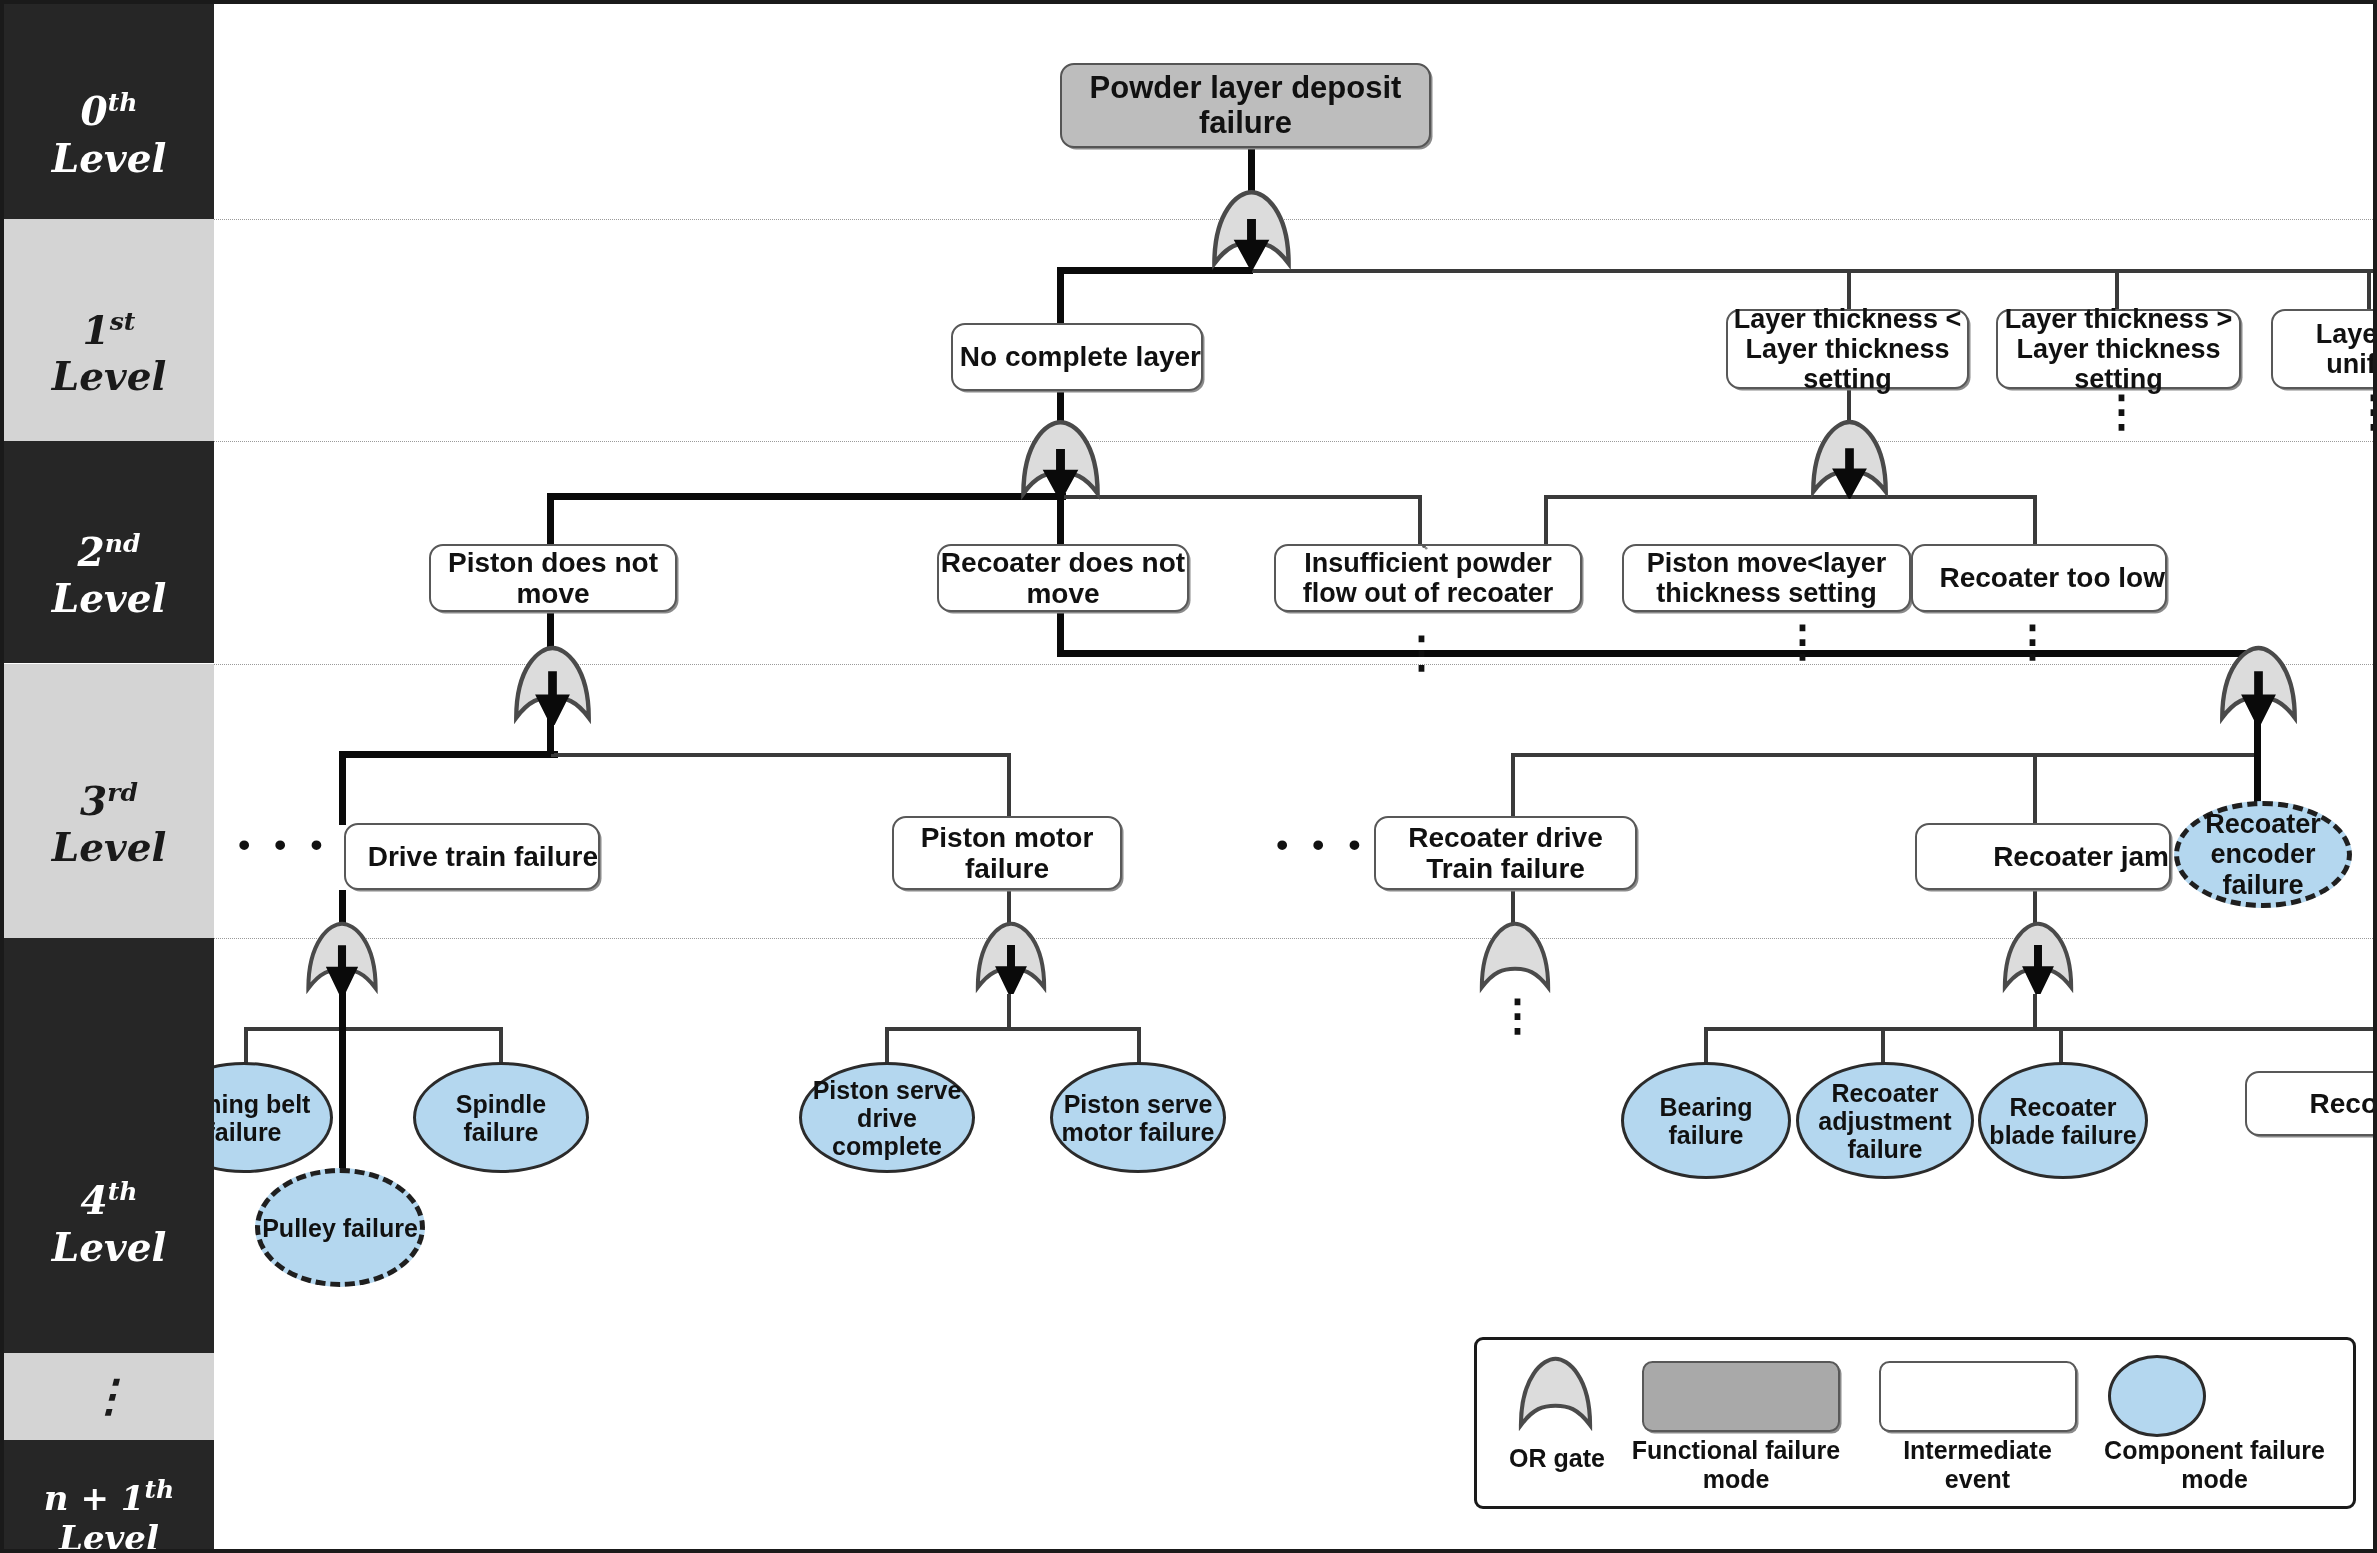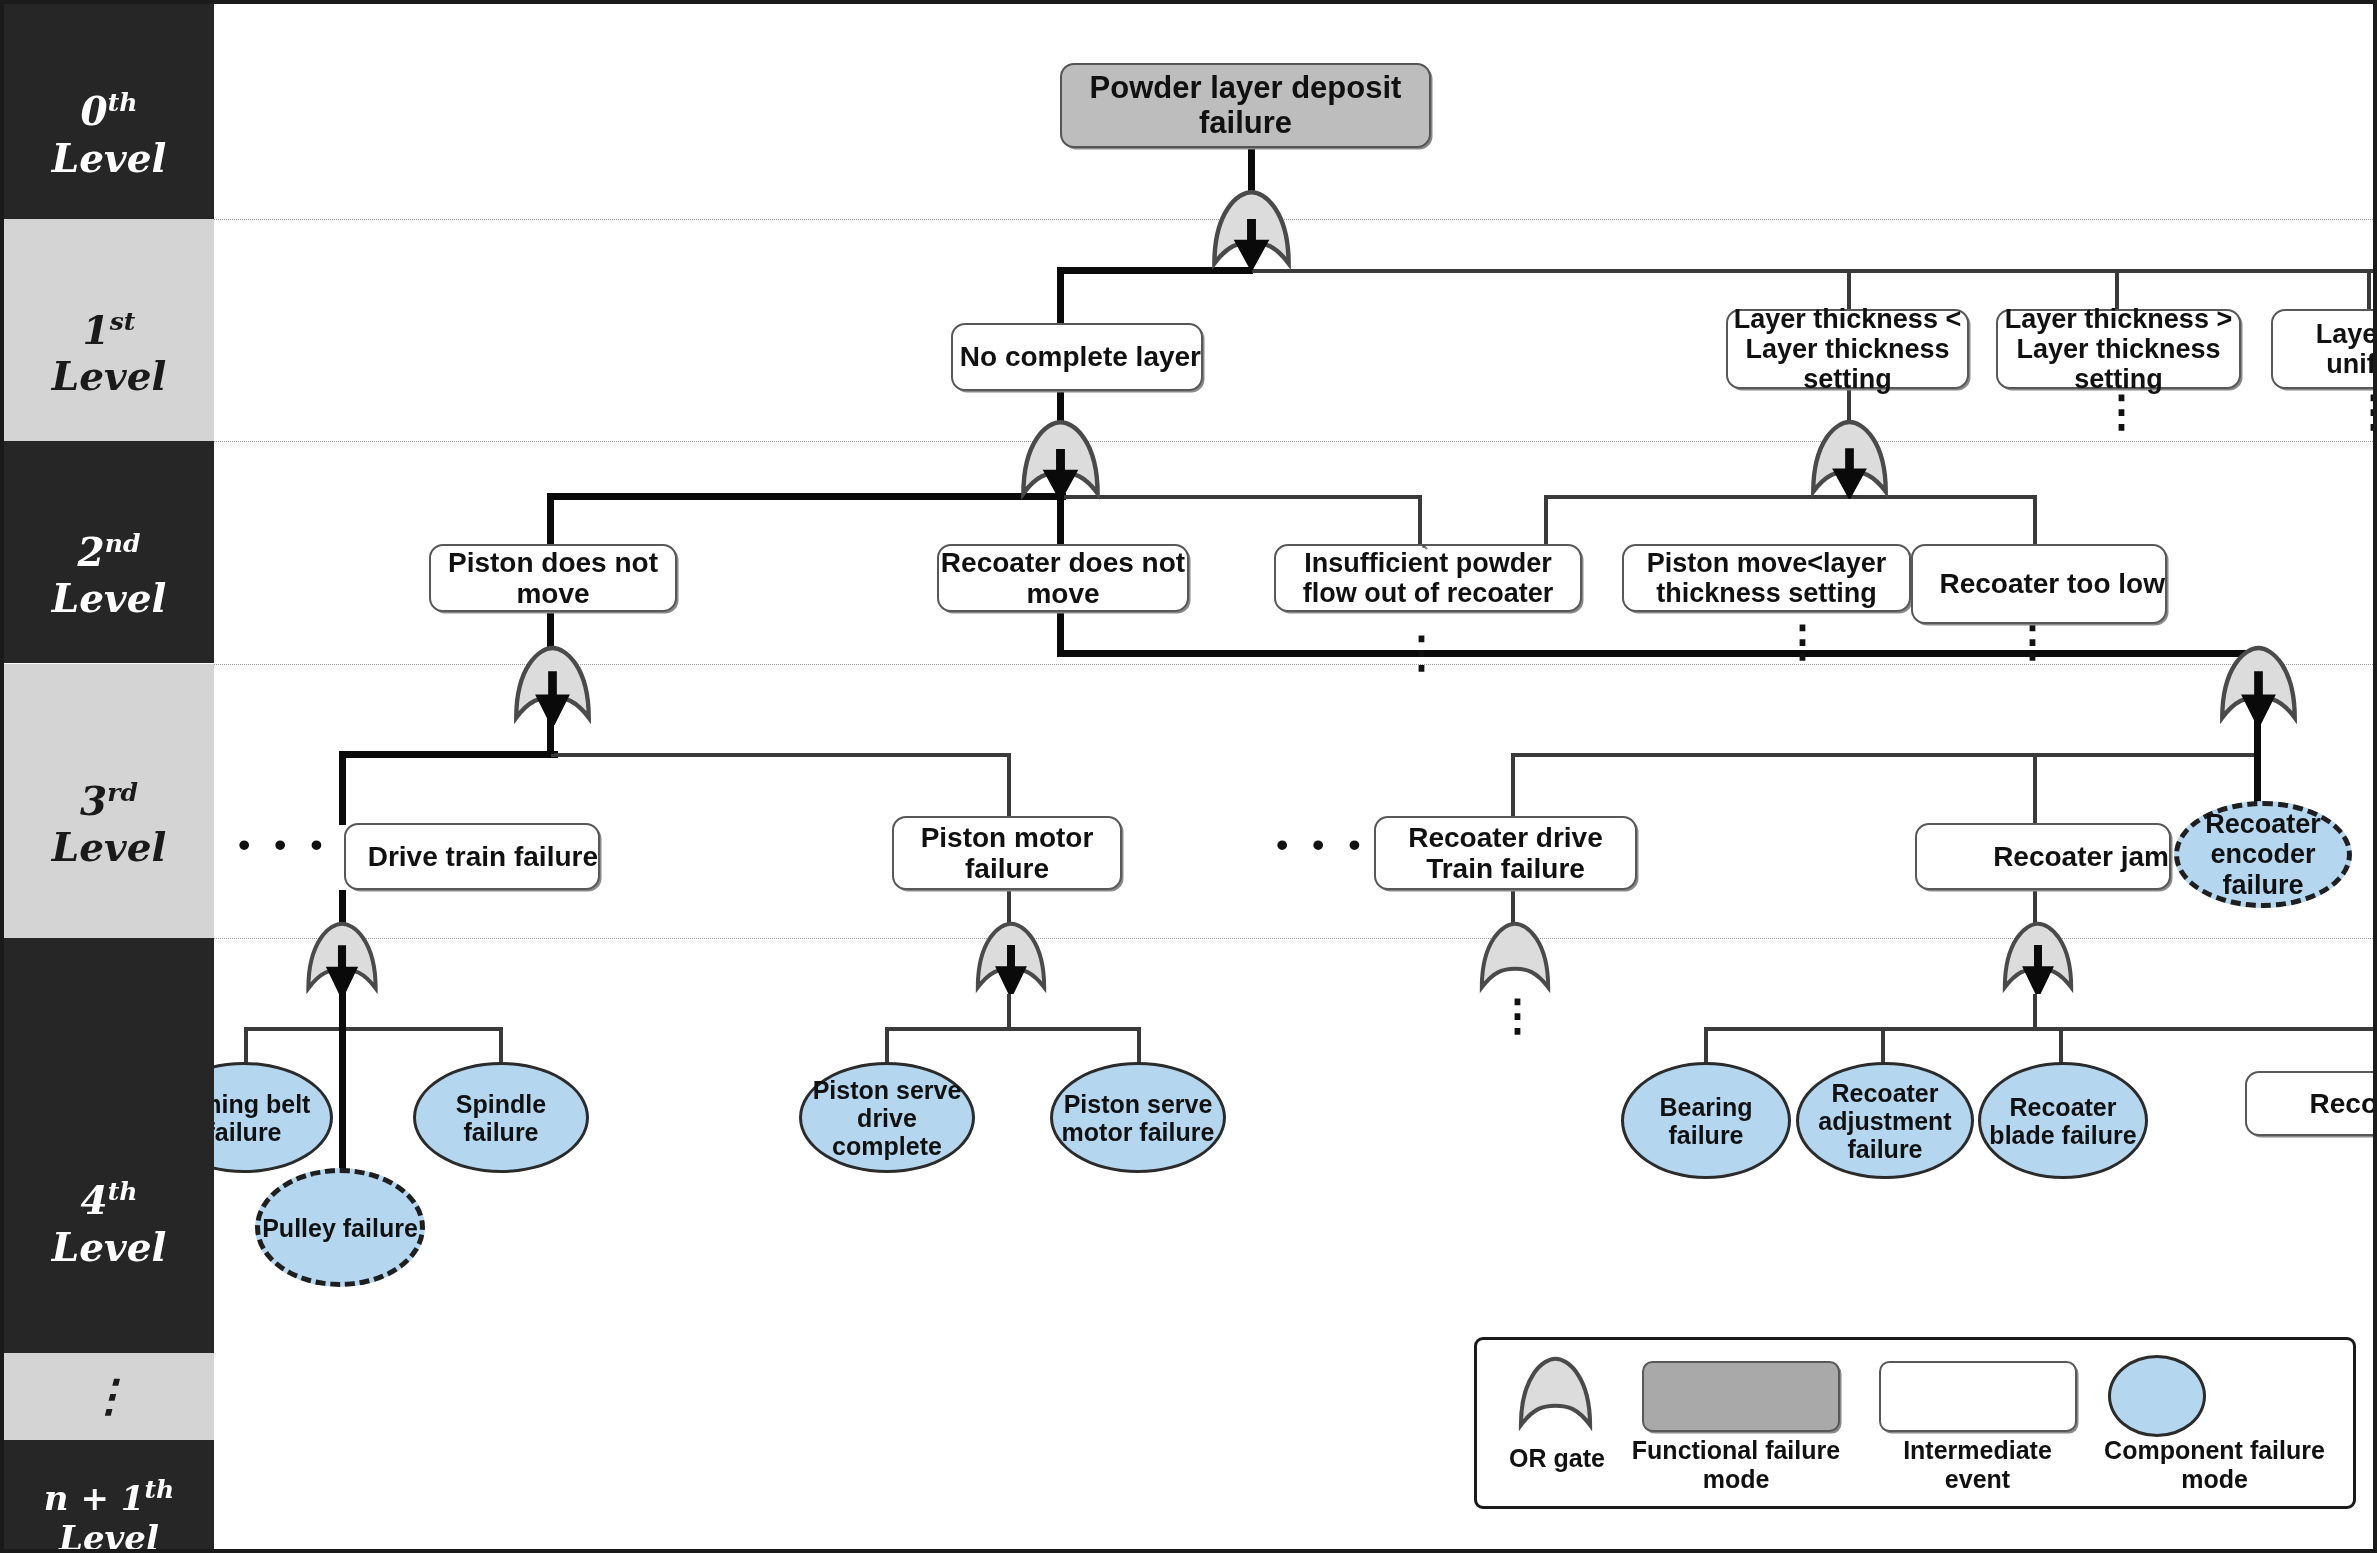--- a/index.html
+++ b/index.html
@@ -148,21 +148,21 @@
     <div class="ln" style="left:1330px;top:491px;width:493px;height:3.7px"></div>
     <div class="ln" style="left:1330px;top:491px;width:3.7px;height:52px"></div>
     <div class="ln" style="left:1819px;top:491px;width:3.7px;height:52px"></div>
     <div class="ln" style="left:1633px;top:485px;width:3.7px;height:9px"></div>
 
     <div class="node rect" style="left:215px;top:540px;width:248px;height:68px;font-size:28px">Piston does not move</div>
     <div class="node rect" style="left:723px;top:540px;width:252px;height:68px;font-size:28px">Recoater does not move</div>
     <div class="node rect" style="left:1060px;top:540px;width:308px;height:68px;font-size:27px">Insufficient powder flow out of recoater</div>
     <div class="node rect" style="left:1208px;top:540px;width:0;height:0"></div>
     <div class="node rect" style="left:1408px;top:540px;width:289px;height:68px;font-size:27px">Piston move&lt;layer thickness setting</div>
-    <div class="node rect" style="left:1697px;top:540px;width:256px;height:80px;font-size:28px">Recoater too low</div>
+    <div class="node rect" style="left:1697px;top:540px;width:256px;height:68px;font-size:28px">Recoater too low</div>
 
     <div class="dots3" style="left:1186px;top:637px;width:37px;font-size:43px">⋮</div>
     <div class="dots3" style="left:1567px;top:626px;width:37px;font-size:43px">⋮</div>
     <div class="dots3" style="left:1797px;top:626px;width:37px;font-size:43px">⋮</div>
 
     <div class="ln thick" style="left:843px;top:608px;width:6.7px;height:44px"></div>
     <div class="ln thick" style="left:843px;top:646px;width:1204px;height:7.4px"></div>
     <div class="ln thick" style="left:2040px;top:646px;width:7.4px;height:43px"></div>
 
     <div class="ln thick" style="left:333px;top:608px;width:6.7px;height:41px"></div>

